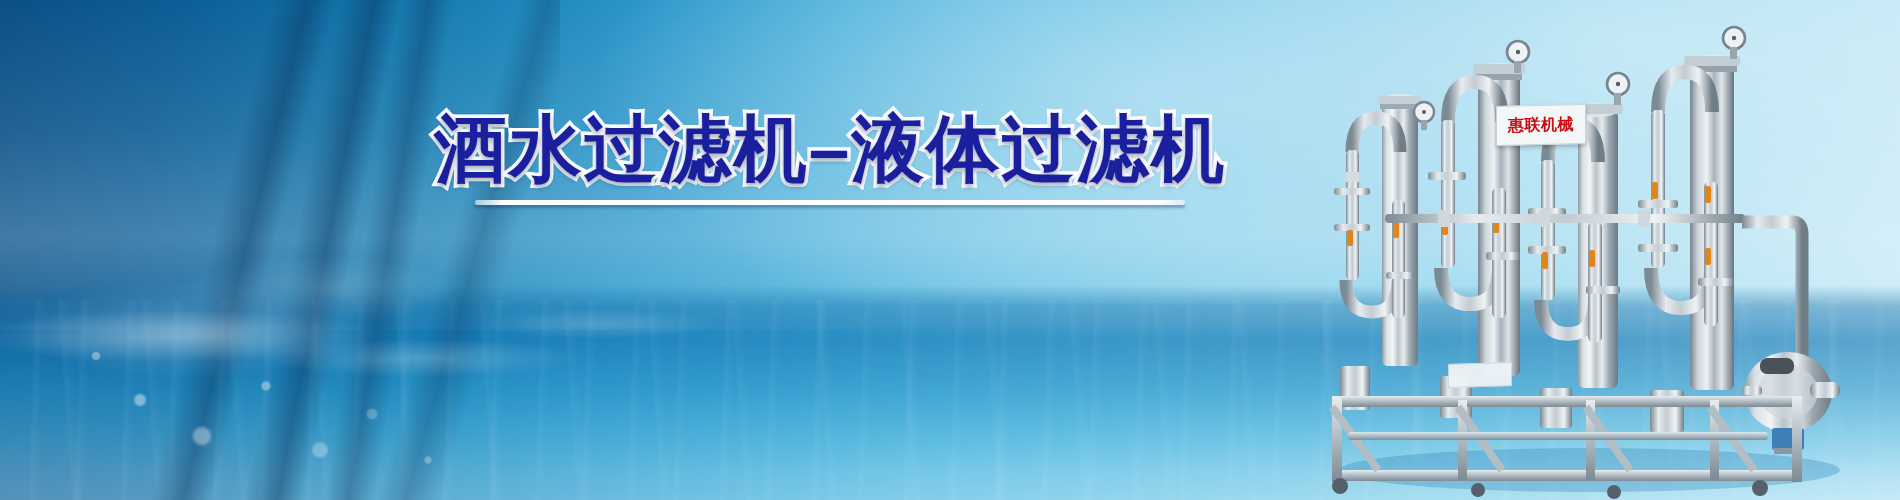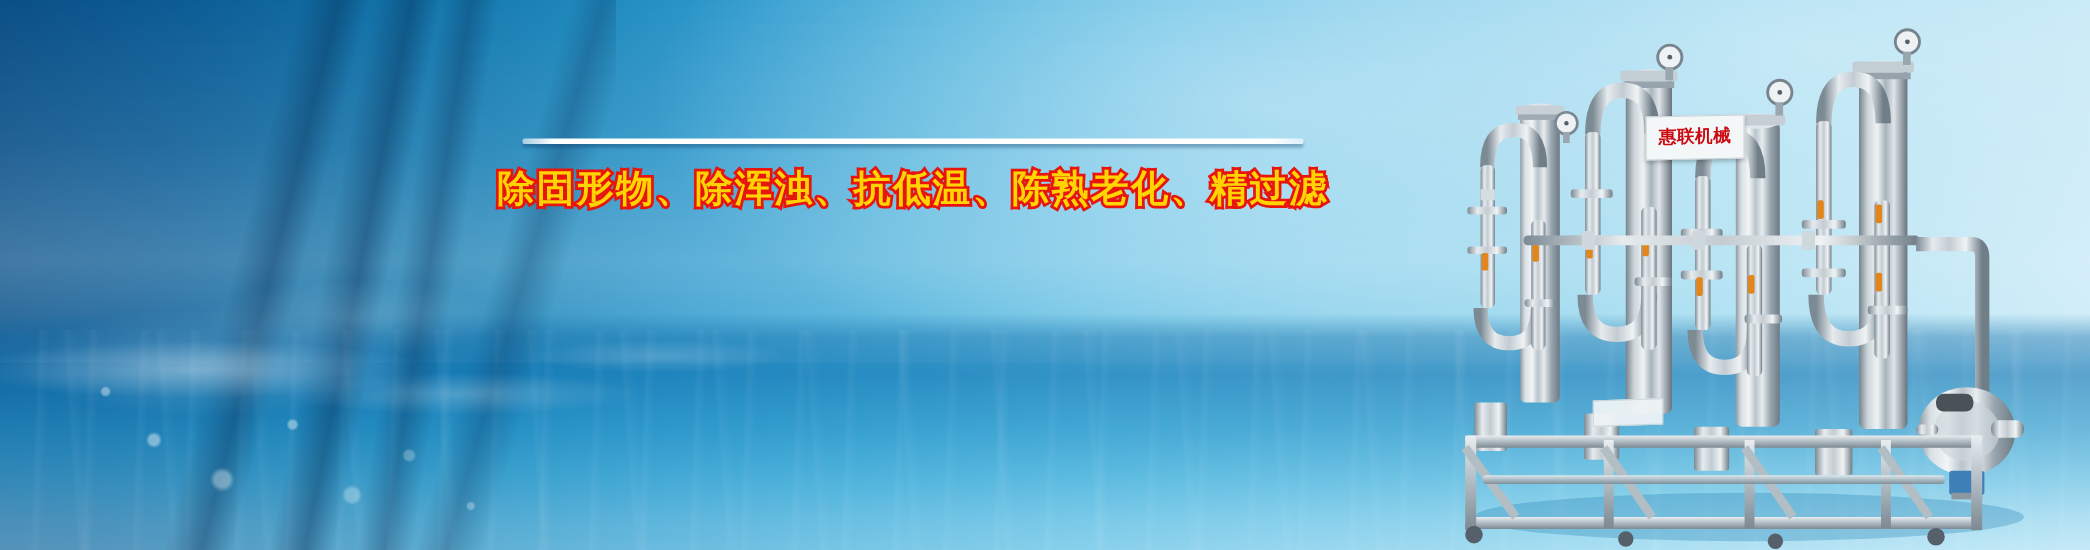--- a/index.html
+++ b/index.html
@@ -199,22 +199,22 @@
 
   <div class="bg-base"></div>
   <div class="bg-haze"></div>
   <div class="bg-water"></div>
   <div class="bg-ripples"></div>
   <div class="bg-streaks"></div>
   <div class="bg-foam"></div>
   <div class="bg-splash"></div>
 
   <div class="text-block">
+    <div class="title">酒水过滤机–液体过滤机</div>
     <div class="divider"></div>
-    <div class="subtitle-orange">除固形物、除浑浊、抗低温、陈熟老化、精过滤</div>
   </div>
 
   <div class="machine">
     <svg viewBox="0 0 610 500" xmlns="http://www.w3.org/2000/svg">
       <defs>
         <linearGradient id="steel" x1="0" y1="0" x2="1" y2="0">
           <stop offset="0%" stop-color="#8d9aa3"></stop>
           <stop offset="12%" stop-color="#d8dfe3"></stop>
           <stop offset="30%" stop-color="#f2f5f6"></stop>
           <stop offset="45%" stop-color="#b9c4cb"></stop>

